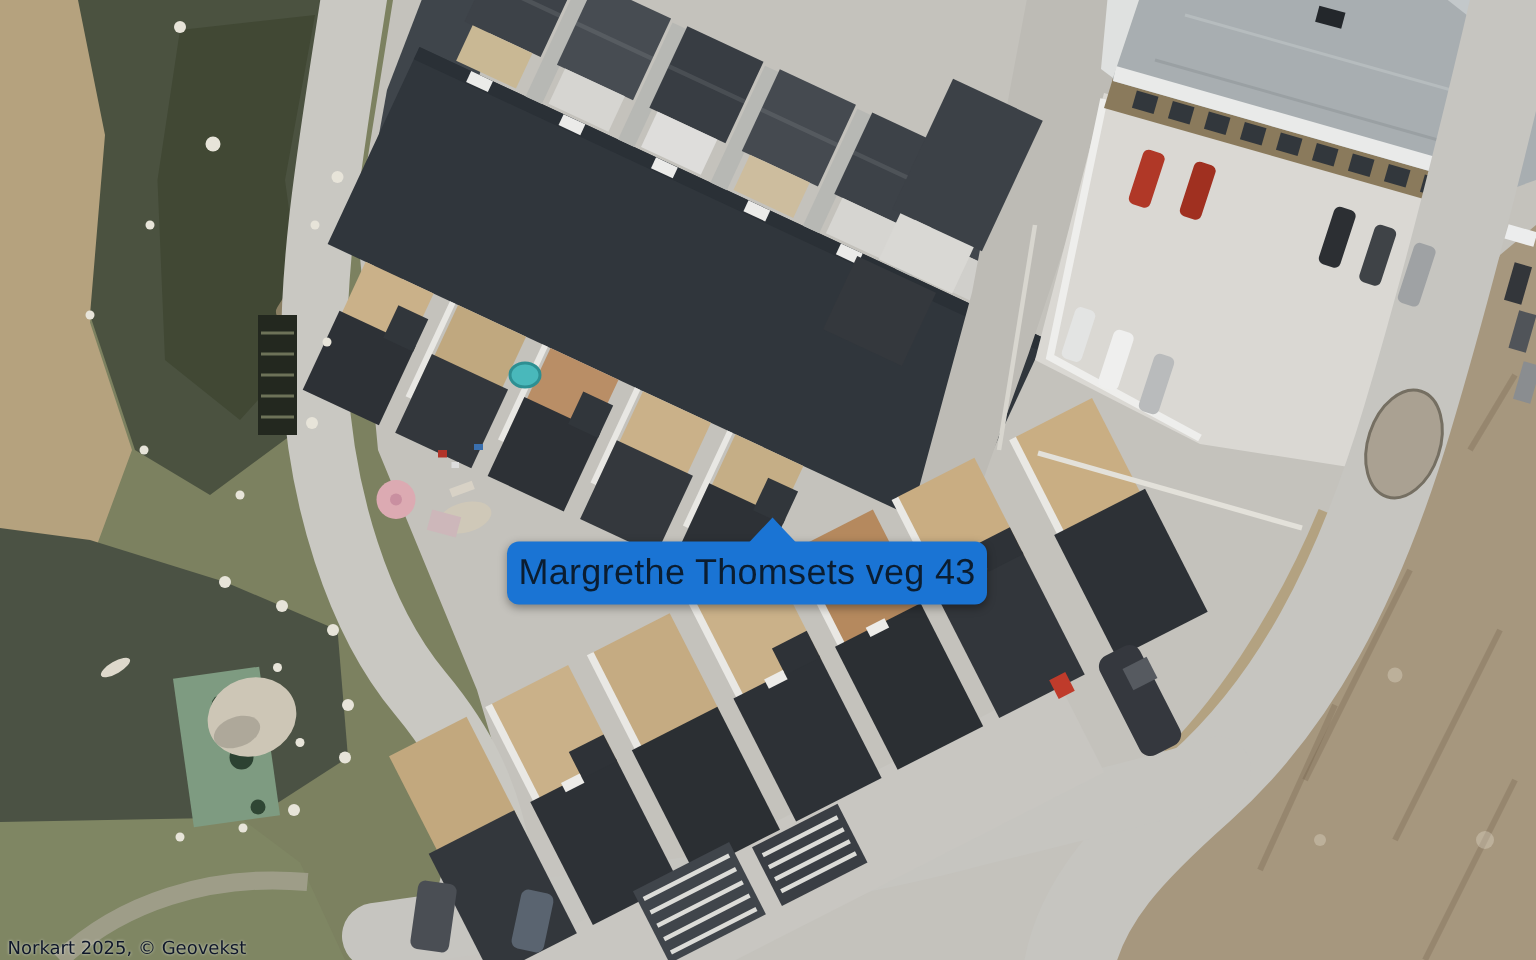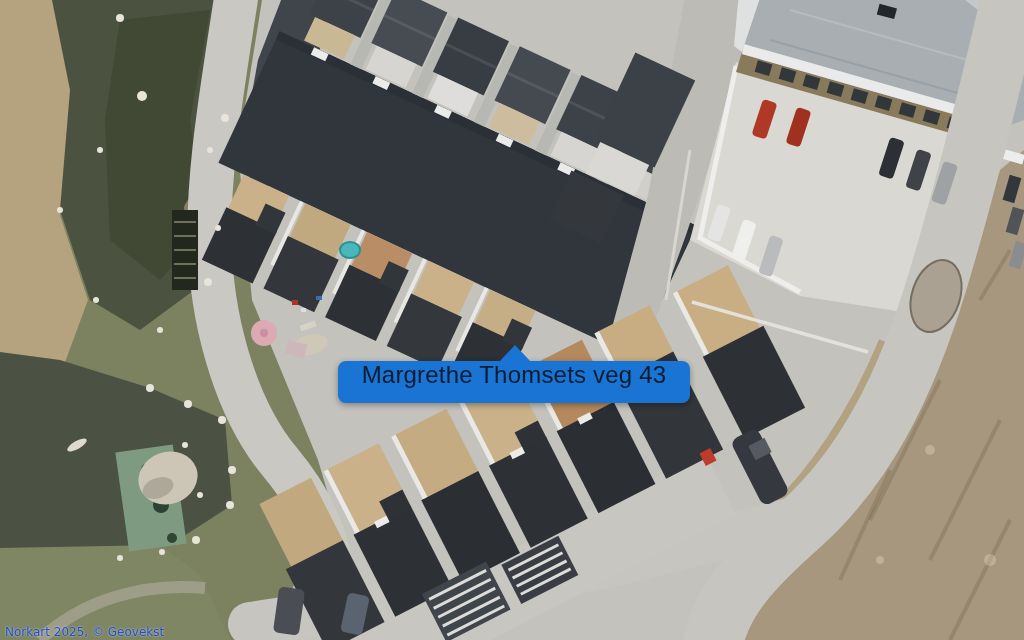--- a/index.html
+++ b/index.html
@@ -1,29 +1,29 @@
 <!DOCTYPE html>
 <html style="--callout_bg: #1a74d4; --callout_text: #0b1d30; --road: #c6c5c0; --path: #c9c8c2; --roof_dark: #2d3136; --roof_charcoal: #3d4248; --big_roof: #30363c; --commercial_roof: #a8aeb1; --parking: #dad8d3; --marsh: #4b5240; --pond: #4b5244; --grass: #7c8160; --dry_grass: #b5a27e; --field: #a6977e; --deck: #cab189; --turf: #7e9b81; --car_red: #b03827;"><head>
 <meta charset="utf-8">
 <style>
   html,body{margin:0;padding:0;background:#888;}
   #stage{position:relative;width:1024px;height:640px;overflow:hidden;
          font-family:"Liberation Sans",sans-serif;background:#c4c2bc;}
   #map-svg{position:absolute;left:0;top:0;}
-  .callout{position:absolute;left:338px;top:361px;width:352px;height:42px;
+  .callout{position:absolute;left:338px;top:361px;width:320px;height:42px;
            background:var(--callout_bg,#1a74d4);border-radius:8px;
-           display:flex;align-items:flex-start;justify-content:center;
+           display:flex;align-items:center;justify-content:center;
            box-shadow:0 2px 6px rgba(0,0,0,.35);cursor:pointer;}
   .callout::before{content:"";position:absolute;left:161px;top:-16px;width:0;height:0;
            border-left:16px solid transparent;border-right:16px solid transparent;
            border-bottom:17px solid var(--callout_bg,#1a74d4);}
   .callout span{font-size:24px;font-weight:500;letter-spacing:.2px;
            color:var(--callout_text,#0b1d30);white-space:nowrap;}
   .attribution{position:absolute;left:5px;top:625px;font-family:"DejaVu Sans",sans-serif;
-           font-size:12px;color:#1d4ed8;text-shadow:0 0 2px rgba(255,255,255,.7);}
+           font-size:12px;color:#0f172a;text-shadow:0 0 2px rgba(255,255,255,.7);}
 </style>
 </head>
 <body>
 
 <div id="stage">
 <svg id="map-svg" width="1024" height="640" viewBox="0 0 1024 640">
 
   <rect x="0" y="0" width="1024" height="640" fill="#c4c2bc"></rect>
 
   <g>

